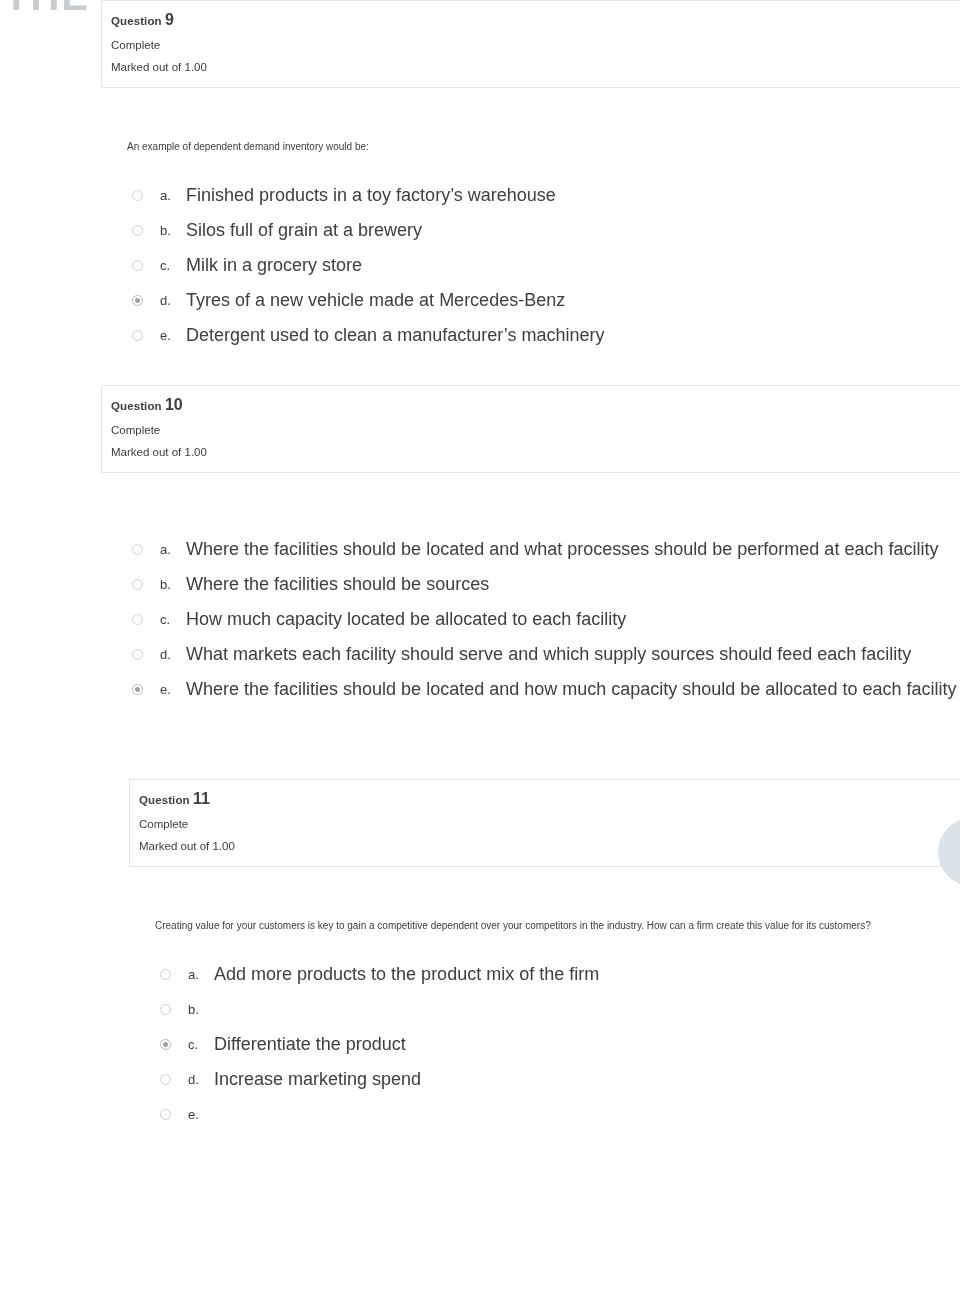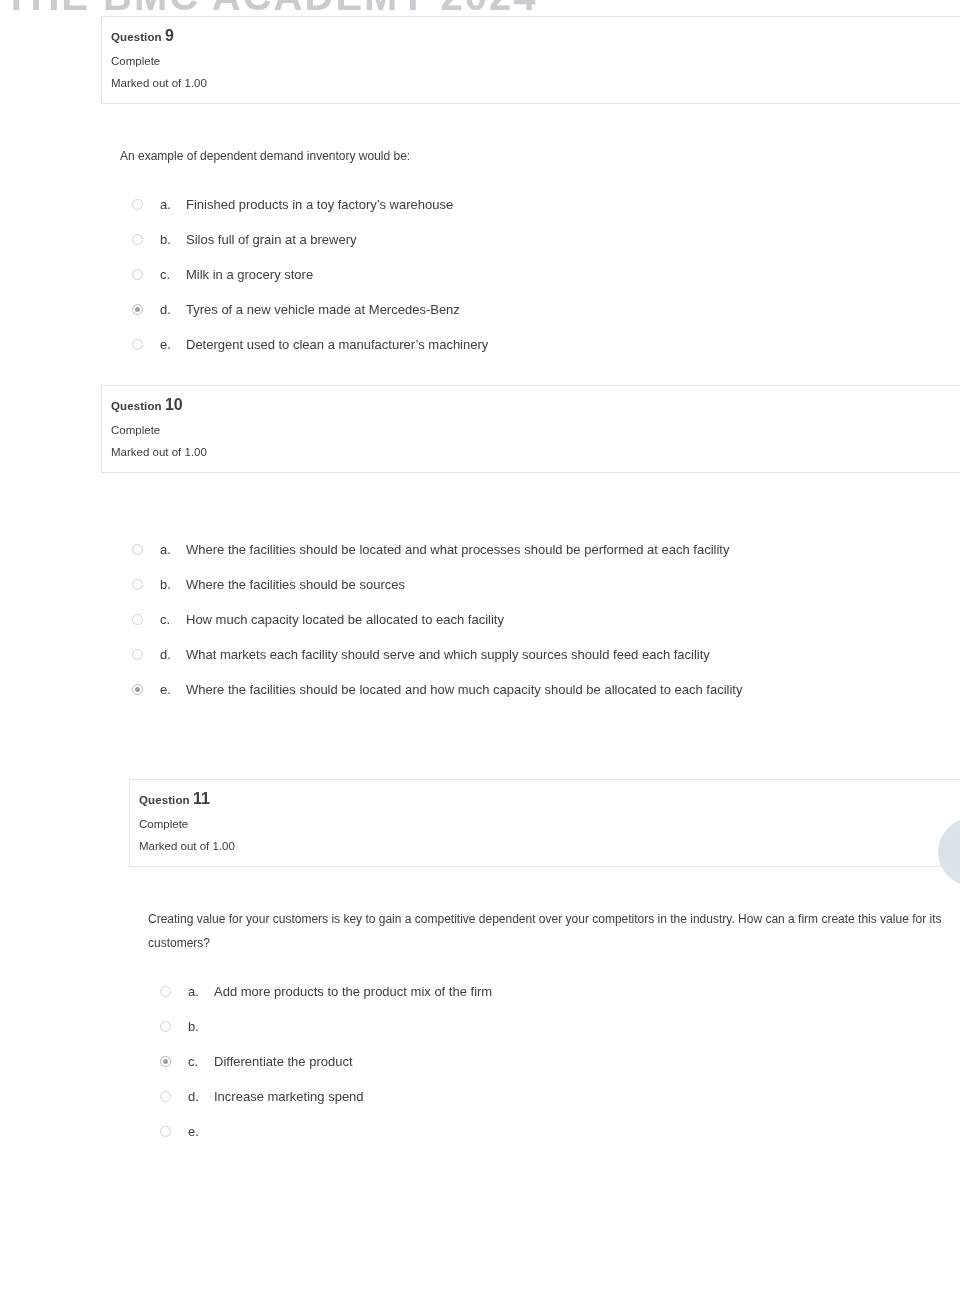--- a/index.html
+++ b/index.html
@@ -88,25 +88,25 @@
     line-height: 1.1;
     margin: 0 0 10px 0;
   }
   .q-info-marks { margin-bottom: 0; }
 
   .q-body {
     margin-left: 120px;
     padding-top: 40px;
   }
   .q-text {
-    font-size: 12px;
+    font-size: 10px;
     line-height: 24px;
     color: #3c4043;
     max-width: 820px;
-    margin: 0;
+    margin: 7px;
   }
 
   .answers {
     margin: 26px 0 0 0;
     padding: 0;
     list-style: none;
   }
   .answer {
     display: flex;
     align-items: flex-start;
@@ -142,35 +142,35 @@
   .ans-letter {
     flex: 0 0 auto;
     width: 26px;
     margin-left: 17px;
     font-size: 13px;
     line-height: 21px;
     color: #3c4043;
   }
   .ans-text {
     flex: 1 1 auto;
-    font-size: 13px;
+    font-size: 18px;
     line-height: 21px;
     color: #3c4043;
     white-space: nowrap;
   }
 </style>
 </head>
 <body>
 
 <div class="page-banner">
   <div class="page-banner-text">THE BMC ACADEMY 2024</div>
 </div>
 
 <div id="questions-root">
-    <div class="question" style="top: 16px;">
+    <div class="question" style="top: 0px;">
       <div class="q-info">
         <div class="q-info-title"><span>Question</span> <span class="q-num">9</span></div>
         <div class="q-info-state">Complete</div>
         <div class="q-info-marks">Marked out of 1.00</div>
       </div>
       <div class="q-body">
         <p class="q-text">An example of dependent demand inventory would be:</p>
         <ul class="answers">
           <li class="answer">
             <span class="radio"></span>

